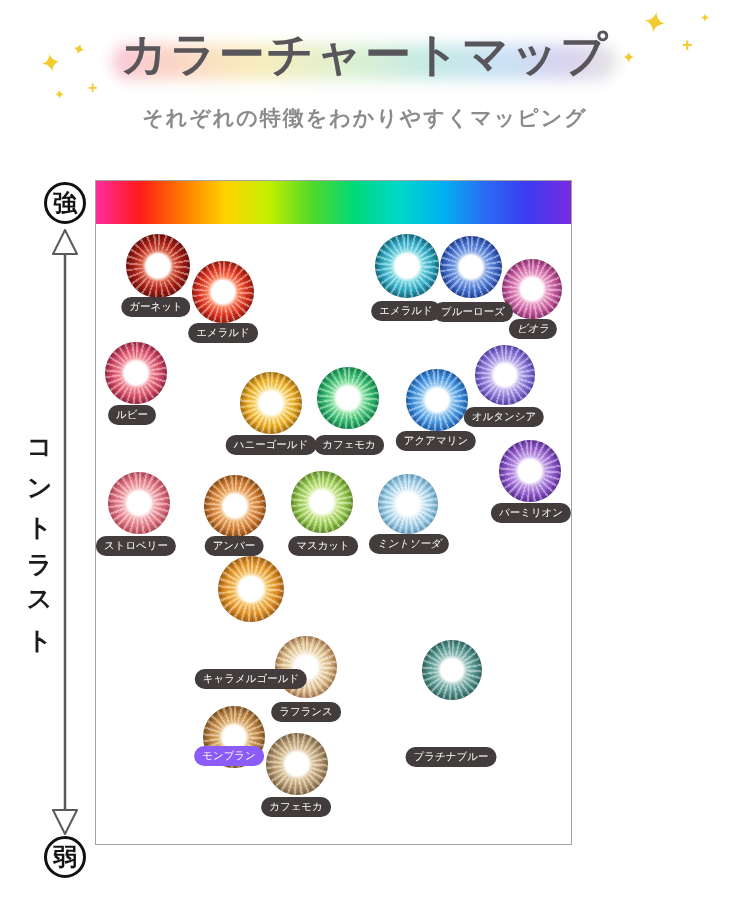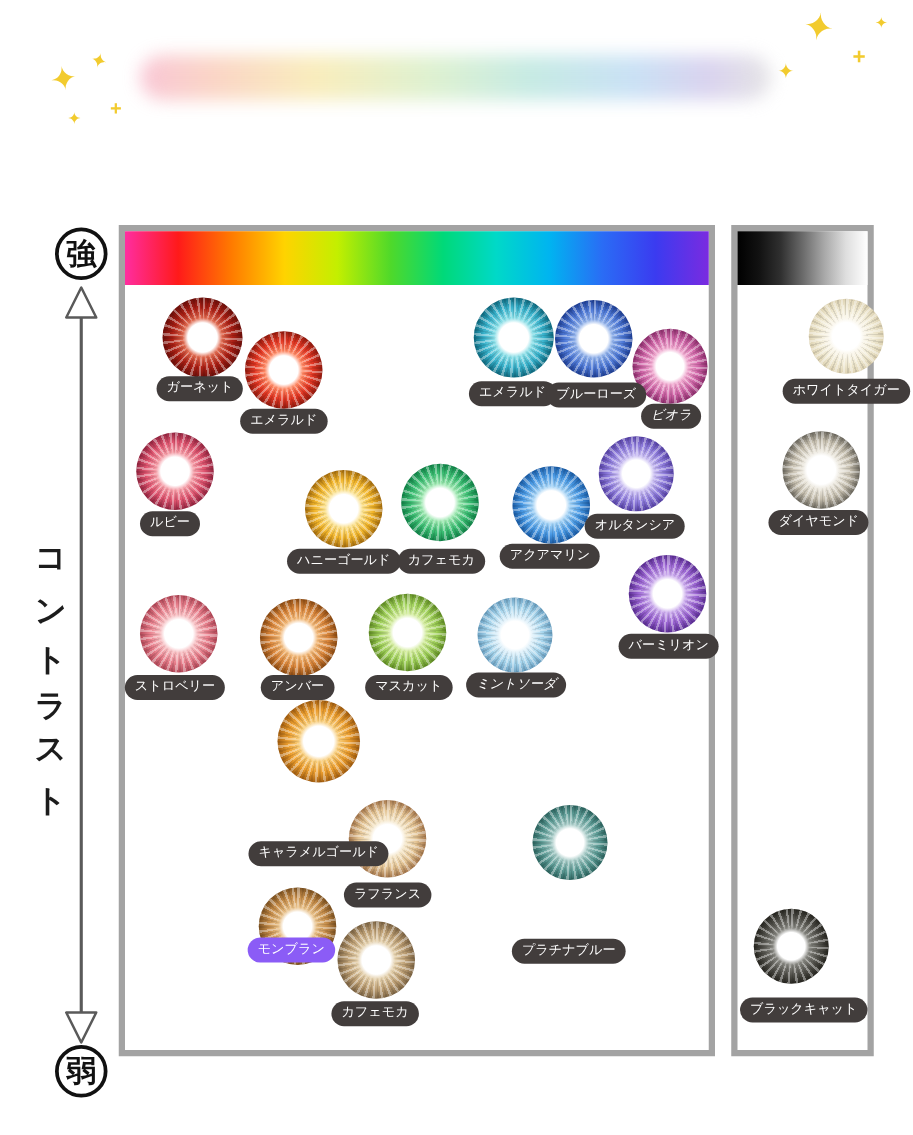--- a/index.html
+++ b/index.html
@@ -19,21 +19,21 @@
   
   .axis-circle{position:absolute;left:44px;width:42px;height:42px;border:3px solid #111;border-radius:50%;
     display:flex;align-items:center;justify-content:center;font-size:24px;font-weight:800;color:#111;background:#fff;box-sizing:border-box;}
   #axis-strong{top:182px;}
   #axis-weak{top:836px;}
   .axis-arrow{position:absolute;left:50px;top:228px;}
   .contrast-label{position:absolute;left:24px;top:424px;writing-mode:vertical-rl;
     font-size:25px;font-weight:800;color:#1c1c1c;letter-spacing:9px;}
 
   
-  .panel{position:absolute;background:#fff;border:5px solid #a3a3a3;box-sizing:border-box;}
+  .panel{position:absolute;background:#fff;border:1px solid #a3a3a3;box-sizing:border-box;}
   #hue-panel{left:95px;top:180px;width:477px;height:665px;}
   #gray-panel{left:585px;top:180px;width:114px;height:665px;}
   .gradient-bar{position:absolute;left:0;top:0;width:100%;height:43px;}
   .panel-body{position:absolute;left:0;top:0;width:100%;height:100%;}
 
   
   .lens{position:absolute;border-radius:50%;
     background:radial-gradient(circle,
       #fff 0%, #fff 26%,
       var(--c1) 35%,
@@ -58,20 +58,22 @@
 
   <span class="sparkle" style="left:40px;top:50px;font-size:26px;transform:rotate(-10deg);">✦</span>
   <span class="sparkle" style="left:72px;top:42px;font-size:16px;transform:rotate(15deg);">✦</span>
   <span class="sparkle" style="left:54px;top:88px;font-size:13px;">✦</span>
   <span class="sparkle" style="left:88px;top:80px;font-size:16px;">+</span>
   <span class="sparkle" style="left:642px;top:8px;font-size:30px;transform:rotate(10deg);">✦</span>
   <span class="sparkle" style="left:622px;top:50px;font-size:16px;">✦</span>
   <span class="sparkle" style="left:682px;top:36px;font-size:18px;">+</span>
   <span class="sparkle" style="left:700px;top:12px;font-size:12px;">✦</span>
 
+  <div class="page-title">カラーチャートマップ</div>
+  <div class="page-subtitle">それぞれの特徴をわかりやすくマッピング</div>
 
   <div class="axis-circle" id="axis-strong">強</div>
   <div class="axis-circle" id="axis-weak">弱</div>
   <svg class="axis-arrow" width="30" height="608" viewBox="0 0 30 608">
     <line x1="15" y1="24" x2="15" y2="584" stroke="#5a5a5a" stroke-width="2.5"></line>
     <polygon points="15,2 3,26 27,26" fill="#ffffff" stroke="#5a5a5a" stroke-width="2" stroke-linejoin="round"></polygon>
     <polygon points="15,606 3,582 27,582" fill="#ffffff" stroke="#5a5a5a" stroke-width="2" stroke-linejoin="round"></polygon>
   </svg>
   <div class="contrast-label">コントラスト</div>
 
@@ -114,25 +116,14 @@
         <div class="lens" style="left: 326px; top: 459px; width: 60px; height: 60px; --c1: #a8ccc8; --c2: #5f9e98; --c3: #2c6560; --c4: #143c38;"></div>
         <div class="lens-label" style="left: 355px; top: 518px; background: rgb(66, 61, 60); color: rgb(255, 255, 255); margin-top: 48px;">プラチナブルー</div>
         <div class="lens" style="left: 107px; top: 525px; width: 62px; height: 62px; --c1: #e8c088; --c2: #c68d4a; --c3: #7e5220; --c4: #482a10;"></div>
         <div class="lens-label" style="left: 133px; top: 565px; background: #8b5cf6; color: rgb(255, 255, 255);">モンブラン</div>
         <div class="lens" style="left: 170px; top: 552px; width: 62px; height: 62px; --c1: #e4d0ac; --c2: #bd9f74; --c3: #7e6544; --c4: #4c3c26;"></div>
         <div class="lens-label" style="left: 200px; top: 616px; background: rgb(66, 61, 60); color: rgb(255, 255, 255);">カフェモカ</div>
       </div>
     <div class="gradient-bar" style="background: linear-gradient(90deg, rgb(255, 45, 160) 0%, rgb(255, 26, 26) 9.1%, rgb(255, 122, 0) 18.2%, rgb(255, 211, 0) 27.3%, rgb(195, 239, 0) 36.4%, rgb(79, 217, 42) 45.5%, rgb(0, 217, 121) 54.5%, rgb(0, 217, 200) 63.6%, rgb(0, 180, 240) 72.7%, rgb(42, 108, 245) 81.8%, rgb(59, 59, 240) 90.9%, rgb(122, 43, 224) 100%);"></div>
   </div>
 
-  <div class="panel" id="gray-panel">
-    <div class="panel-body" id="gray-body">
-        <div class="lens" style="left: 57px; top: 54px; width: 60px; height: 60px; --c1: #faf6ea; --c2: #efe8d0; --c3: #ddd2b2; --c4: #cfc2a0;"></div>
-        <div class="lens-label" style="left: 87px; top: 118px; background: rgb(66, 61, 60); color: rgb(255, 255, 255);">ホワイトタイガー</div>
-        <div class="lens" style="left: 36px; top: 160px; width: 62px; height: 62px; --c1: #ece8de; --c2: #c5beae; --c3: #6e6a60; --c4: #2e2c28;"></div>
-        <div class="lens-label" style="left: 65px; top: 223px; background: rgb(66, 61, 60); color: rgb(255, 255, 255);">ダイヤモンド</div>
-        <div class="lens" style="left: 13px; top: 542px; width: 60px; height: 60px; --c1: #8a8a84; --c2: #55544e; --c3: #26251f; --c4: #0e0e0c;"></div>
-        <div class="lens-label" style="left: 53px; top: 613px; background: rgb(66, 61, 60); color: rgb(255, 255, 255);">ブラックキャット</div>
-      </div>
-    <div class="gradient-bar" style="background: linear-gradient(90deg, rgb(0, 0, 0) 0%, rgb(18, 18, 18) 16.7%, rgb(48, 48, 48) 33.3%, rgb(106, 106, 106) 50%, rgb(168, 168, 168) 66.7%, rgb(222, 222, 222) 83.3%, rgb(255, 255, 255) 100%);"></div>
-  </div>
 
 </div>
 
 </body></html>

